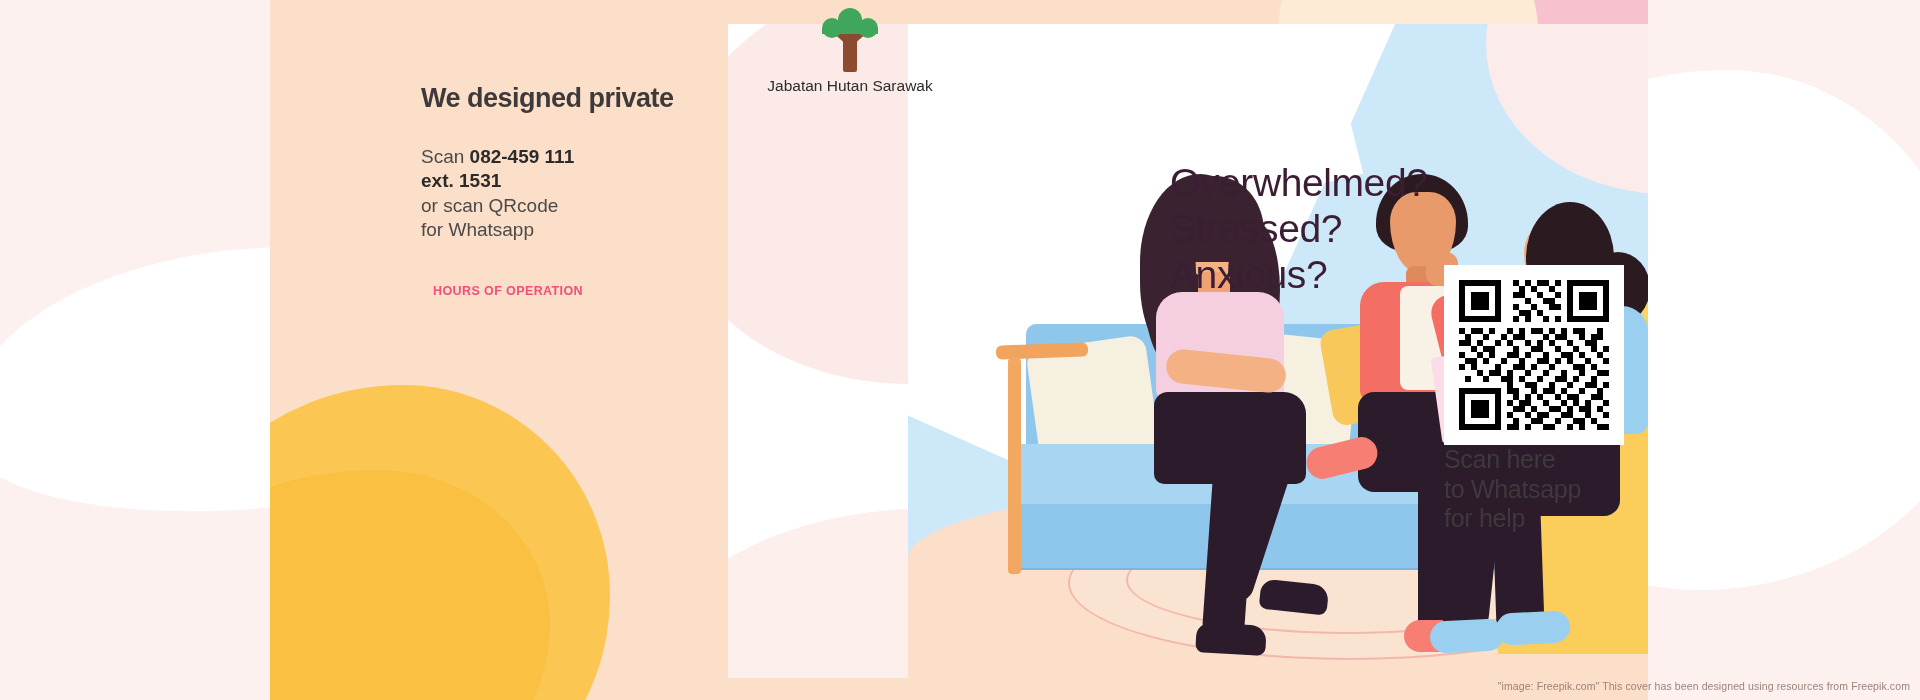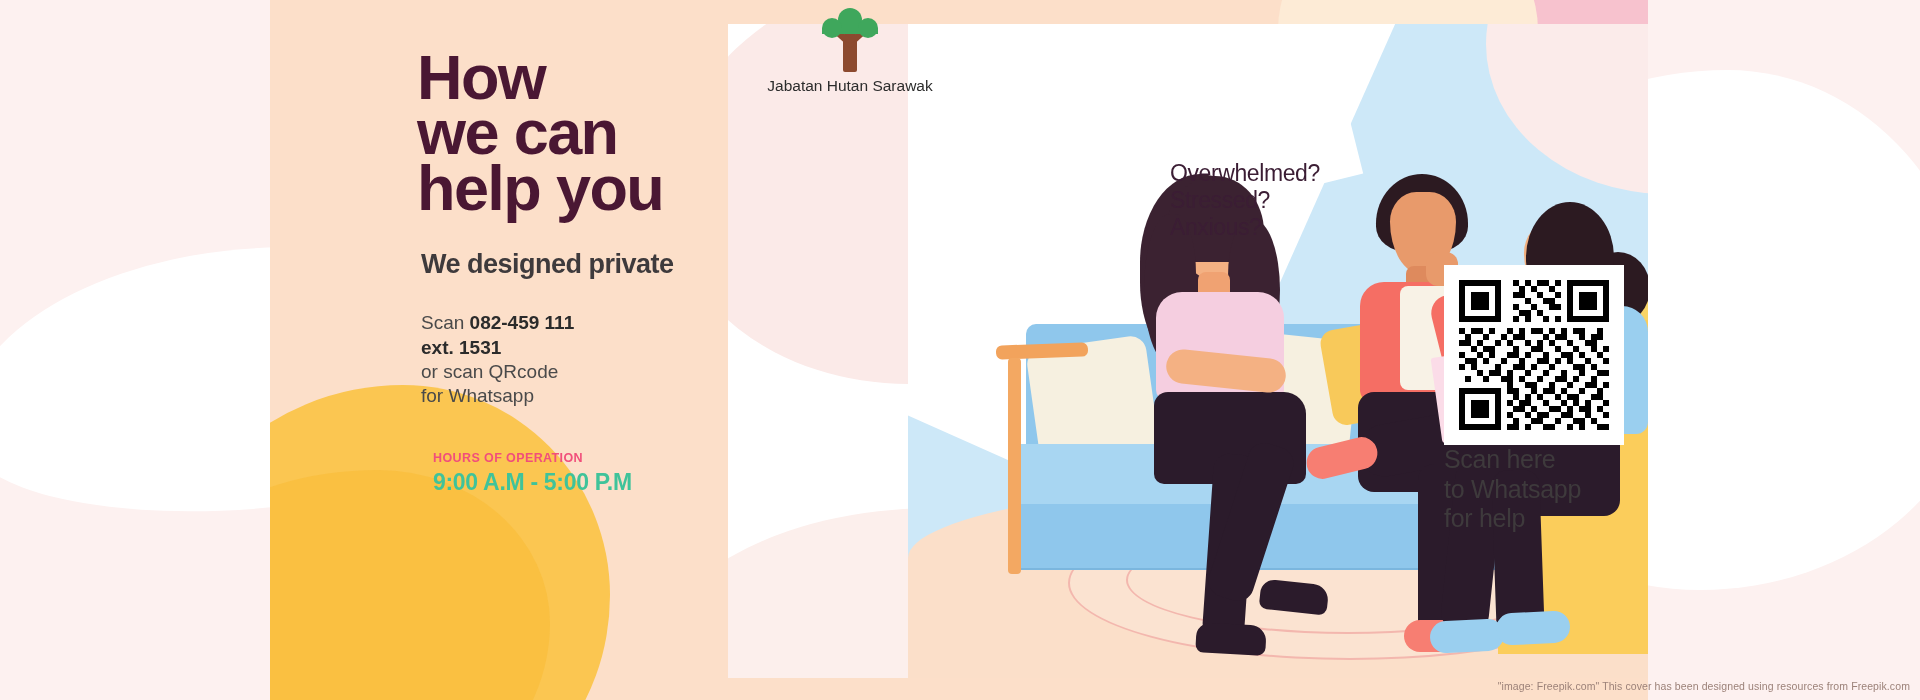--- a/index.html
+++ b/index.html
@@ -373,21 +373,21 @@
   .hours-label{
     color:#F14E7B;font-size:12.5px;font-weight:bold;letter-spacing:.4px;
   }
   .hours-value{
     color:#3FC39A;font-size:23px;font-weight:bold;margin-top:4px;letter-spacing:-.3px;
   }
 
   
   .questions{
     position:absolute;left:1170px;top:160px;z-index:35;
-    color:#3B1D34;font-size:23px;line-height:1.18;letter-spacing:-.4px;
+    color:#3B1D34;font-size:39px;line-height:1.18;letter-spacing:-.4px;
   }
   .questions span{display:block;}
 
   
   .qrpanel{position:absolute;left:1444px;top:265px;width:180px;z-index:45;}
   .qrbox{
     width:180px;height:180px;background:#FFFFFF;padding:0;
     display:flex;align-items:center;justify-content:center;
   }
   .qr-svg{width:150px;height:150px;display:block;}
@@ -513,37 +513,31 @@
         <circle cx="36" cy="12" r="12" fill="#3FA75C"></circle>
         <circle cx="18" cy="20" r="10" fill="#3FA75C"></circle>
         <circle cx="54" cy="20" r="10" fill="#3FA75C"></circle>
         <rect x="8" y="20" width="56" height="6" fill="#3FA75C"></rect>
       </svg>
     </div>
     <div class="logo-sub">Jabatan Hutan Sarawak</div>
   </div>
 
   <div class="textcol">
-    <div class="headline">
-      <span>How</span>
-      <span>we can</span>
-      <span>help you</span>
-    </div>
     <div class="subhead">
       <span>We designed private</span>
     </div>
     <div class="calls">
       <span><span style="display:inline">Scan </span><b>082-459 111</b></span>
       <span><b>ext. 1531</b></span>
       <span>or scan QRcode</span>
       <span>for Whatsapp</span>
     </div>
     <div class="hours">
       <div class="hours-label">HOURS OF OPERATION</div>
-      <div class="hours-value">9:00 A.M - 5:00 P.M</div>
     </div>
   </div>
 
   <div class="questions">
     <span>Overwhelmed?</span>
     <span>Stressed?</span>
     <span>Anxious?</span>
   </div>
 
   <div class="qrpanel">

